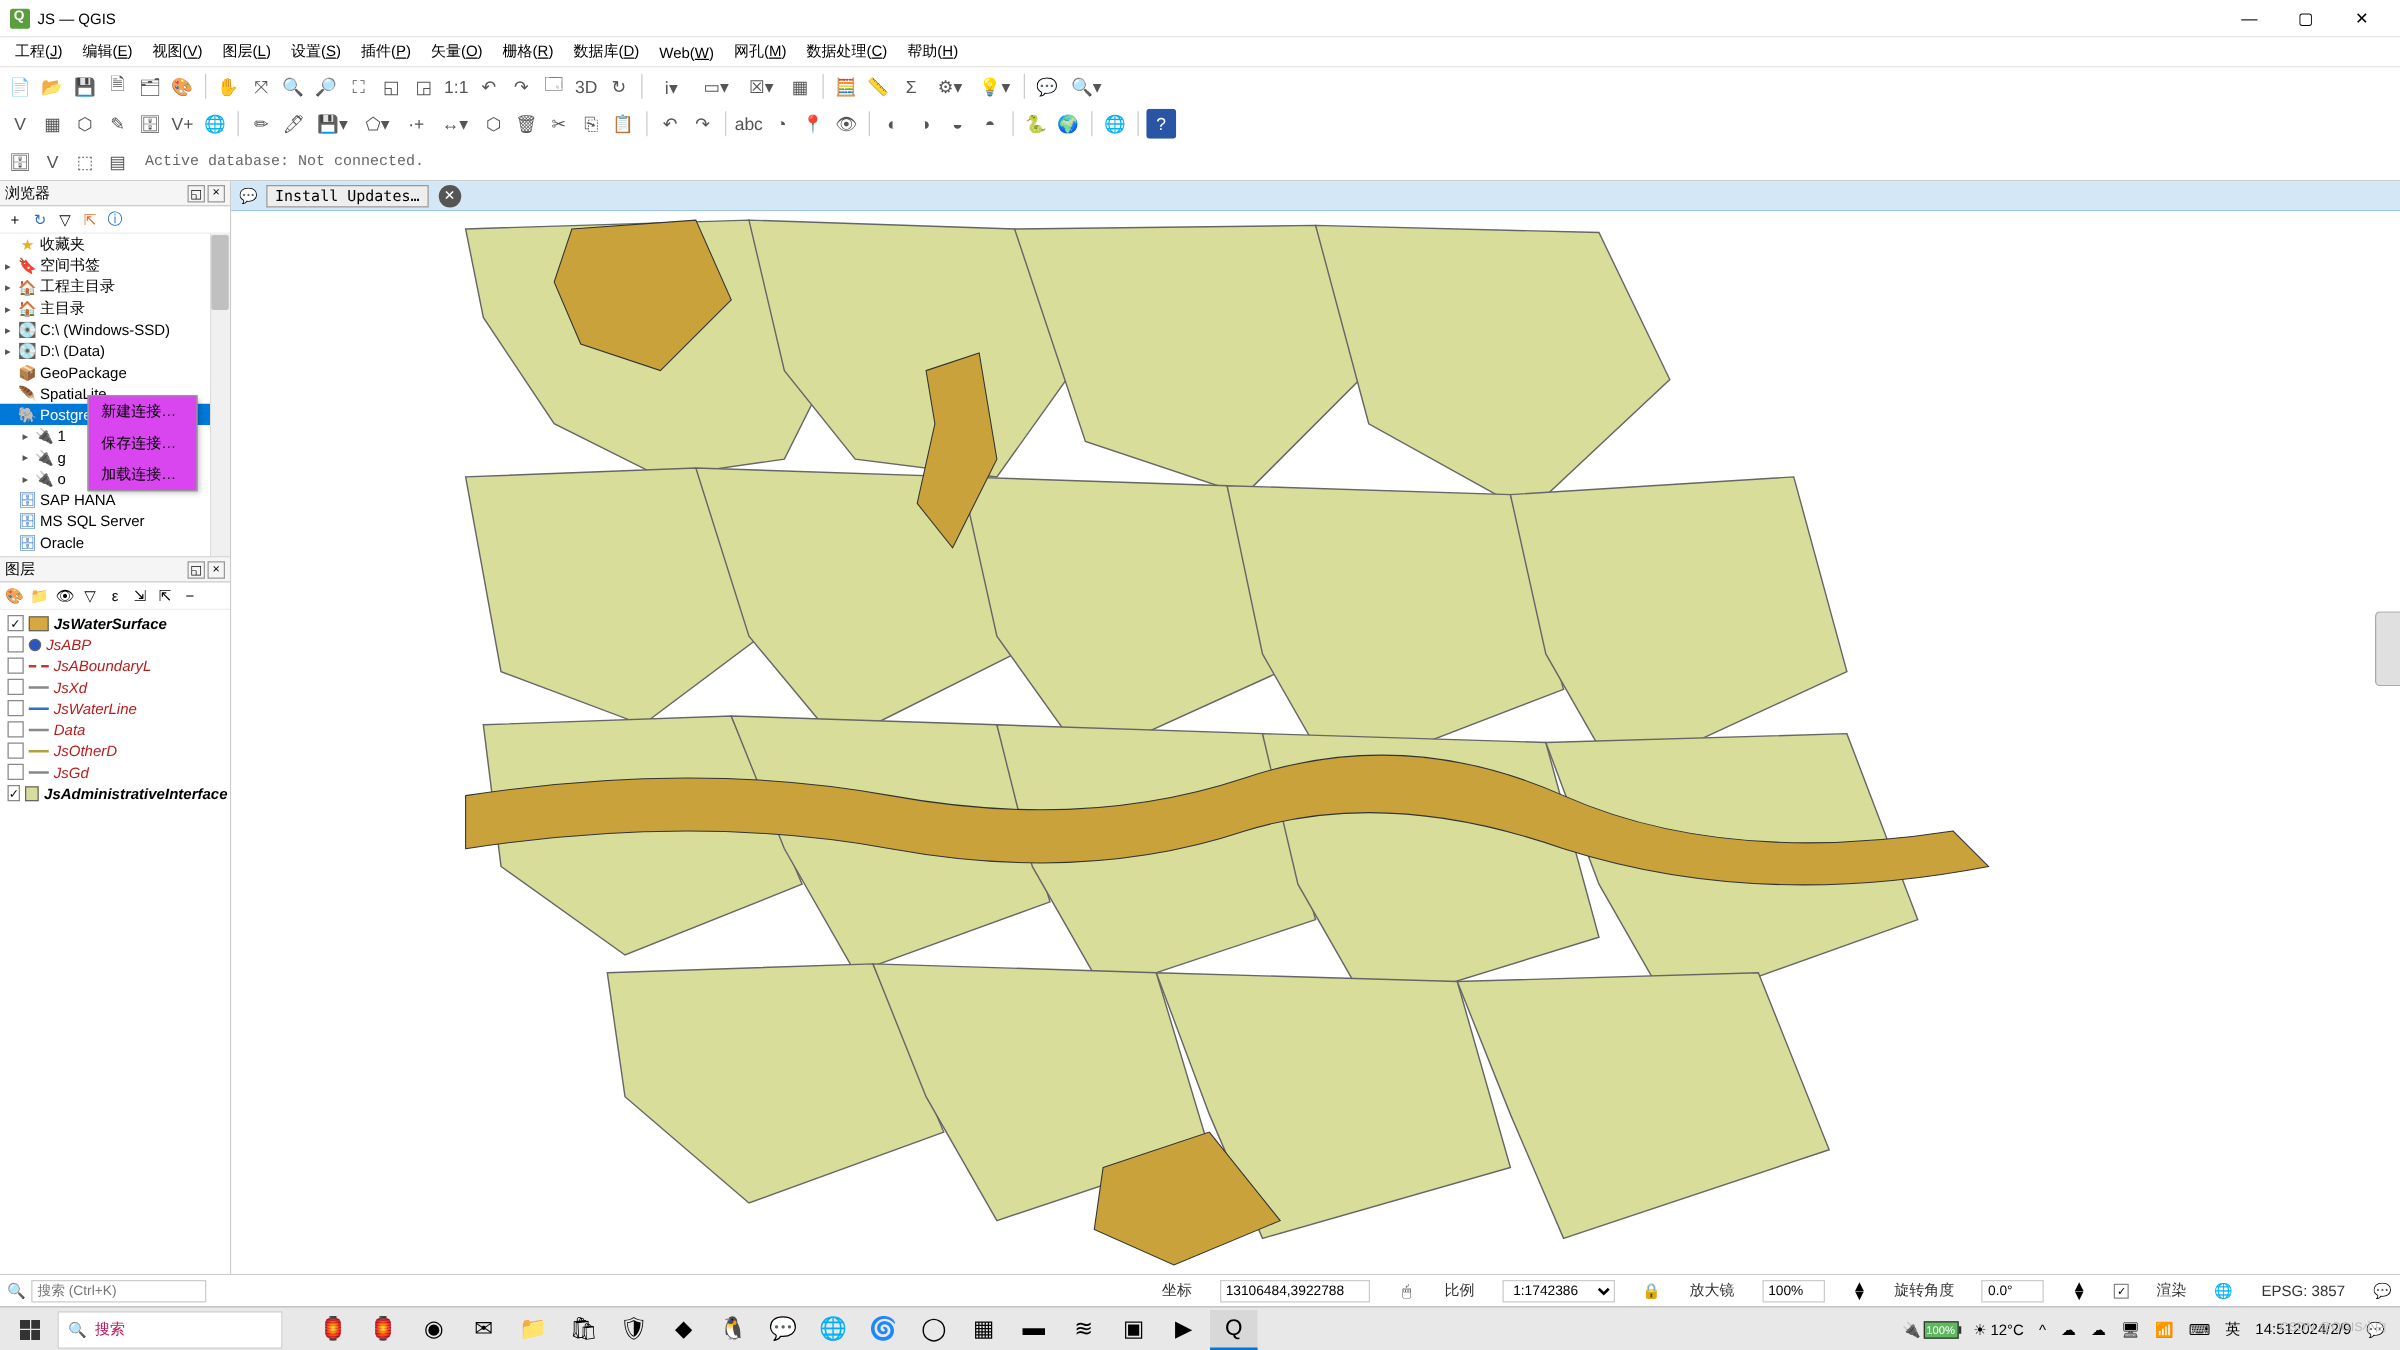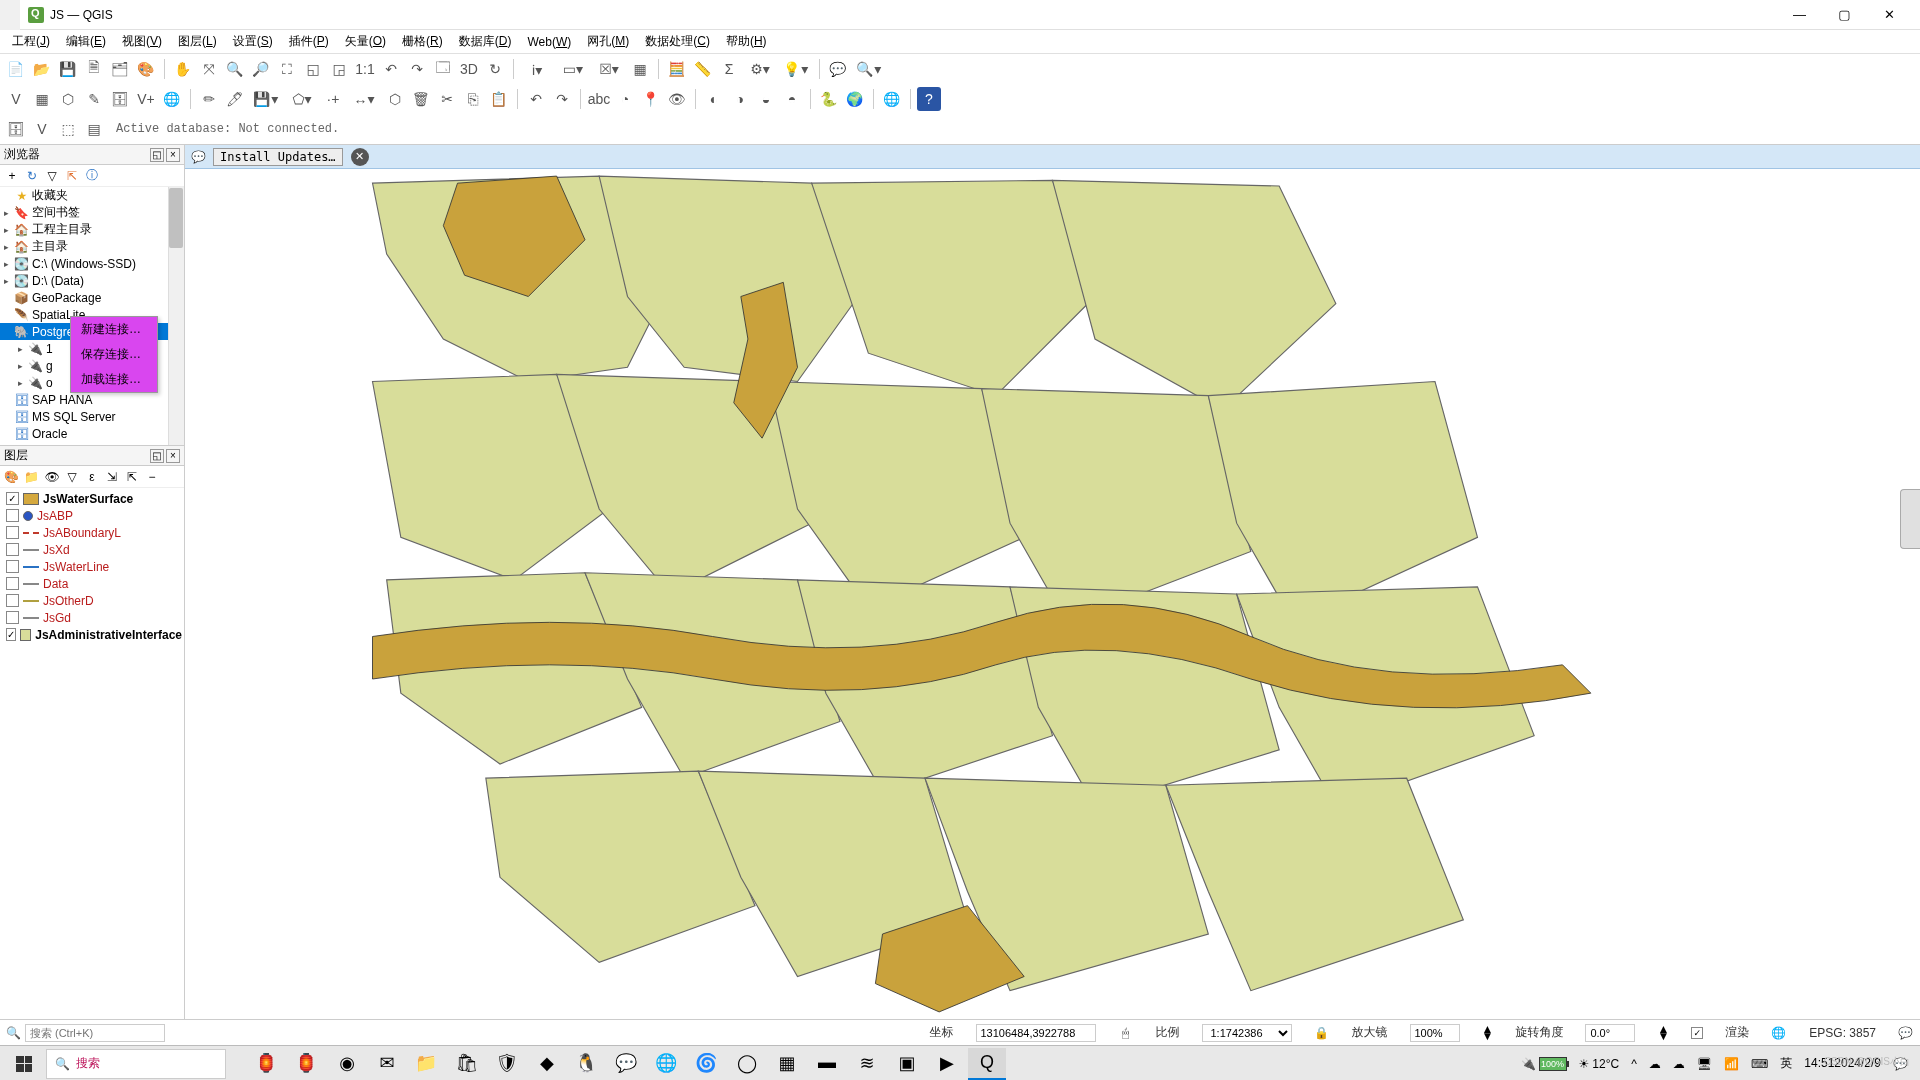--- a/index.html
+++ b/index.html
@@ -1,19 +1,19 @@
 <!DOCTYPE html>
 <html><head>
 <meta charset="utf-8">
 <style>
 * { margin: 0; padding: 0; box-sizing: border-box; font-family: "Microsoft YaHei", "Segoe UI", Arial, sans-serif; font-size: 12px; }
 html, body { width: 1920px; height: 1080px; overflow: hidden; background: #f0f0f0; }
 
 
-.titlebar { height: 30px; background: #fff; display: flex; align-items: center; padding: 0 8px; border-bottom: 1px solid #e0e0e0; margin-left: 20px; }
+.titlebar { height: 30px; background: #fff; display: flex; align-items: center; padding: 0 8px; border-bottom: 1px solid #e0e0e0; }
 .titlebar .logo { width: 16px; height: 16px; background: #5a9e3f; border-radius: 2px; margin-right: 6px; position: relative; }
 .titlebar .logo::after { content: "Q"; color: #fff; font-size: 11px; font-weight: bold; position: absolute; left: 3px; top: 0; }
 .titlebar .title { flex: 1; }
 .titlebar .winbtn { width: 45px; height: 28px; display: flex; align-items: center; justify-content: center; font-size: 13px; cursor: pointer; }
 
 
 .menubar { height: 24px; background: #fff; display: flex; align-items: center; padding: 0 4px; border-bottom: 1px solid #e0e0e0; }
 .menubar .menu { padding: 2px 8px; cursor: pointer; }
 .menubar .menu u { text-decoration: underline; }
 
@@ -53,21 +53,21 @@
 
 .ctx-menu { position: absolute; background: #d946ef; border: 1px solid #999; box-shadow: 2px 2px 4px rgba(0,0,0,0.2); z-index: 100; }
 .ctx-item { padding: 4px 16px 4px 10px; cursor: pointer; white-space: nowrap; }
 
 
 .layers-panel { flex: 1; display: flex; flex-direction: column; border-top: 1px solid #ccc; }
 .layers-list { flex: 1; overflow: auto; padding: 2px; }
 .layer-item { display: flex; align-items: center; height: 17px; padding-left: 4px; }
 .layer-item .lcheck { width: 13px; height: 13px; border: 1px solid #888; margin-right: 4px; display: flex; align-items: center; justify-content: center; font-size: 10px; cursor: pointer; }
 .layer-item .lsym { width: 16px; height: 12px; margin-right: 4px; border: 1px solid #666; }
-.layer-item .lname { font-weight: bold; }
+.layer-item .lname { font-style: italic; font-weight: bold; }
 .layer-item.unchecked .lname { color: #b91c1c; font-weight: normal; }
 
 
 .map-area { flex: 1; display: flex; flex-direction: column; position: relative; }
 .notif-bar { height: 24px; background: #d4e7f7; border-bottom: 1px solid #a0c4e4; display: flex; align-items: center; padding: 0 6px; }
 .notif-bar .nicon { width: 16px; height: 16px; margin-right: 6px; color: #3a7bb5; display: flex; align-items: center; justify-content: center; }
 .notif-bar .ntext { flex: 1; color: #1a5a8a; }
 .notif-bar .updbtn { background: #eee; border: 1px solid #999; padding: 1px 6px; font-family: monospace; cursor: pointer; }
 .notif-bar .nclose { width: 18px; height: 18px; border-radius: 50%; background: #555; color: #fff; display: flex; align-items: center; justify-content: center; margin-left: 8px; cursor: pointer; font-size: 11px; }
 

